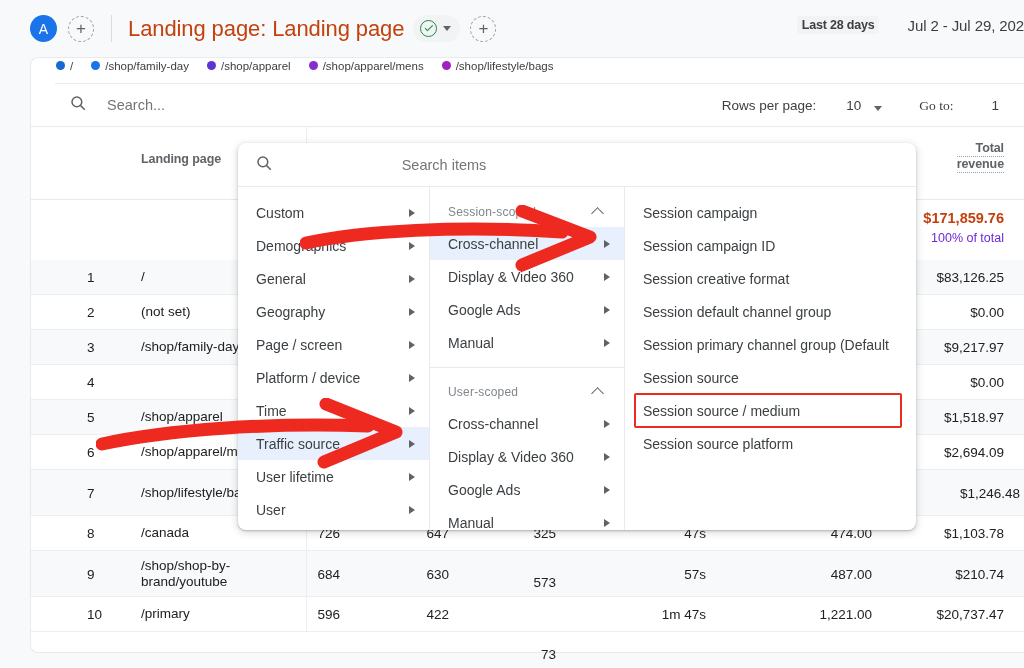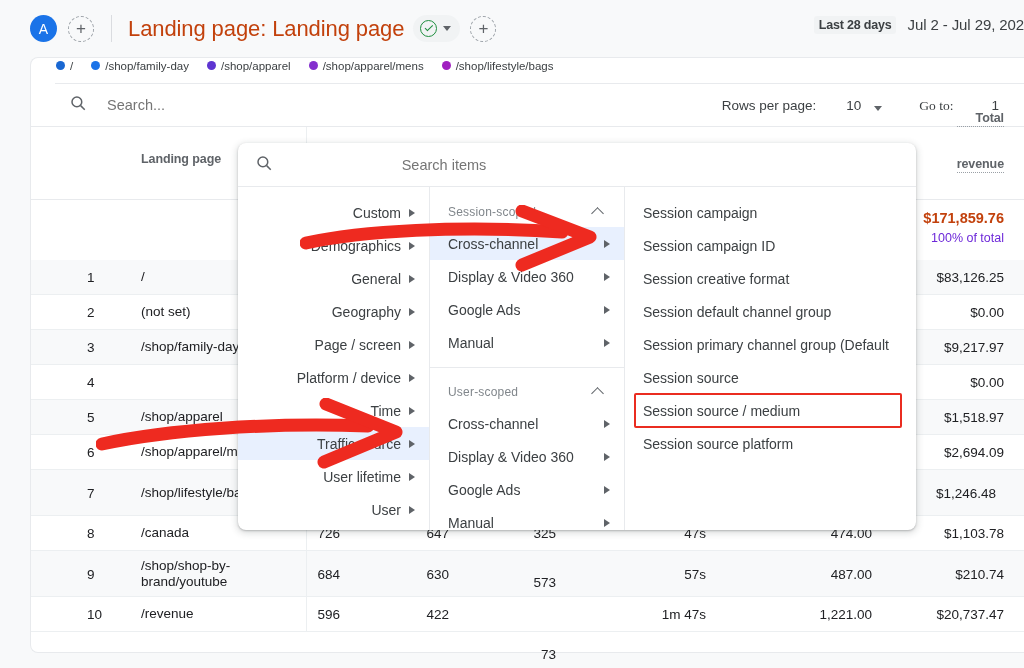--- a/index.html
+++ b/index.html
@@ -53,21 +53,21 @@
     border-right: 4.5px solid transparent; border-top: 5px solid #5f6368;
   }
   .title-plus {
     width: 26px; height: 26px; border-radius: 50%;
     border: 1px dashed #9aa0a6; color: #5f6368;
     display: flex; align-items: center; justify-content: center;
     font-size: 17px; margin-left: 10px; line-height: 1;
   }
   .daterange {
     position: absolute; right: 0; top: 16px; display: flex;
-    align-items: flex-start; gap: 11px; white-space: nowrap;
+    align-items: center; gap: 28px; white-space: nowrap;
   }
   .dr-chip {
     background: #f1f3f4; color: #3c4043; font-size: 12.5px;
     padding: 2px 5px; border-radius: 3px; font-weight: 700;
     letter-spacing: -0.2px;
   }
   .dr-text { font-size: 15px; color: #3c4043; letter-spacing: -0.1px; }
 
   
   .card {
@@ -114,21 +114,21 @@
   
   .tbl { position: absolute; left: 0; top: 69px; width: 100%; }
   .thead {
     height: 73px; position: relative; border-bottom: 1px solid #e8eaed;
   }
   .th {
     position: absolute; bottom: 7px; font-size: 12.5px; color: #5f6368;
     font-weight: 700; text-align: right; letter-spacing: -0.1px;
   }
   .th.lp { font-weight: 700; color: #5f6368; text-align: left; }
-  .th .u1, .th .u2 { display: block; border-bottom: 1px dotted #9aa0a6; padding-bottom: 1px; margin-top: 30px; }
+  .th .u1, .th .u2 { display: block; border-bottom: 1px dotted #9aa0a6; padding-bottom: 1px; }
 
   .trow {
     position: relative; height: 35px; border-bottom: 1px solid #eceff1;
   }
   .trow.alt { background: #f8f9fa; }
   .trow.tall { height: 46px; }
   .cell {
     position: absolute; font-size: 13.5px; color: #202124;
     top: 50%; transform: translateY(-50%); text-align: right;
     white-space: nowrap;
@@ -163,21 +163,21 @@
   }
   .p-search .ico { margin-left: 17px; }
   .p-search input {
     margin-left: 21px; border: none; outline: none; background: transparent;
     font-size: 14.5px; color: #80868b; width: 300px;
     font-family: "Liberation Sans", sans-serif;
     text-align: center;
   }
   .p-cols { display: flex; height: 343px; }
   .p-col { height: 100%; }
-  .p-col.c1 { width: 192px; border-right: 1px solid #e8eaed; padding-top: 9px; text-align: right; }
+  .p-col.c1 { width: 192px; border-right: 1px solid #e8eaed; padding-top: 9px; }
   .p-col.c2 { width: 195px; border-right: 1px solid #e8eaed; padding-top: 9px; }
   .p-col.c3 { width: 290px; padding-top: 9px; }
   .p-item {
     height: 33px; display: flex; align-items: center; position: relative;
     padding-left: 18px; padding-right: 14px; font-size: 14px; color: #3c4043;
     white-space: nowrap; overflow: hidden;
   }
   .p-item.sel { background: #e8f0fe; }
   .p-item .label { flex: 1; overflow: hidden; text-overflow: clip; }
   .arrow-right {
@@ -321,21 +321,21 @@
           <div class="trow">
             <div class="vline"></div>
             <div class="cell c-idx">6</div>
             <div class="cell c-path">/shop/apparel/mens</div>
             <div class="cell num" style="right: 20px;">$2,694.09</div>
           </div>
           <div class="trow alt tall">
             <div class="vline"></div>
             <div class="cell c-idx">7</div>
             <div class="cell c-path wrap">/shop/lifestyle/bags</div>
-            <div class="cell num" style="right: 28px;">$1,246.48</div>
+            <div class="cell num" style="right: 4px;">$1,246.48</div>
           </div>
           <div class="trow">
             <div class="vline"></div>
             <div class="cell c-idx">8</div>
             <div class="cell c-path">/canada</div>
             <div class="cell num" style="right: 684px;">726</div>
             <div class="cell num" style="right: 575px;">647</div>
             <div class="cell num" style="right: 468px;">325</div>
             <div class="cell num" style="right: 318px;">47s</div>
             <div class="cell num" style="right: 152px;">474.00</div>
@@ -348,21 +348,21 @@
             <div class="cell num" style="right: 684px;">684</div>
             <div class="cell num" style="right: 575px;">630</div>
             <div class="cell num" style="right: 468px; margin-top: 8px;">573</div>
             <div class="cell num" style="right: 318px;">57s</div>
             <div class="cell num" style="right: 152px;">487.00</div>
             <div class="cell num" style="right: 20px;">$210.74</div>
           </div>
           <div class="trow">
             <div class="vline"></div>
             <div class="cell c-idx">10</div>
-            <div class="cell c-path">/revenue</div>
+            <div class="cell c-path">/primary</div>
             <div class="cell num" style="right: 684px;">596</div>
             <div class="cell num" style="right: 575px;">422</div>
             <div class="cell num" style="right: 468px; margin-top: 40px;">73</div>
             <div class="cell num" style="right: 318px;">1m 47s</div>
             <div class="cell num" style="right: 152px;">1,221.00</div>
             <div class="cell num" style="right: 20px;">$20,737.47</div>
           </div>
         </div>
     </div>
   </div>

